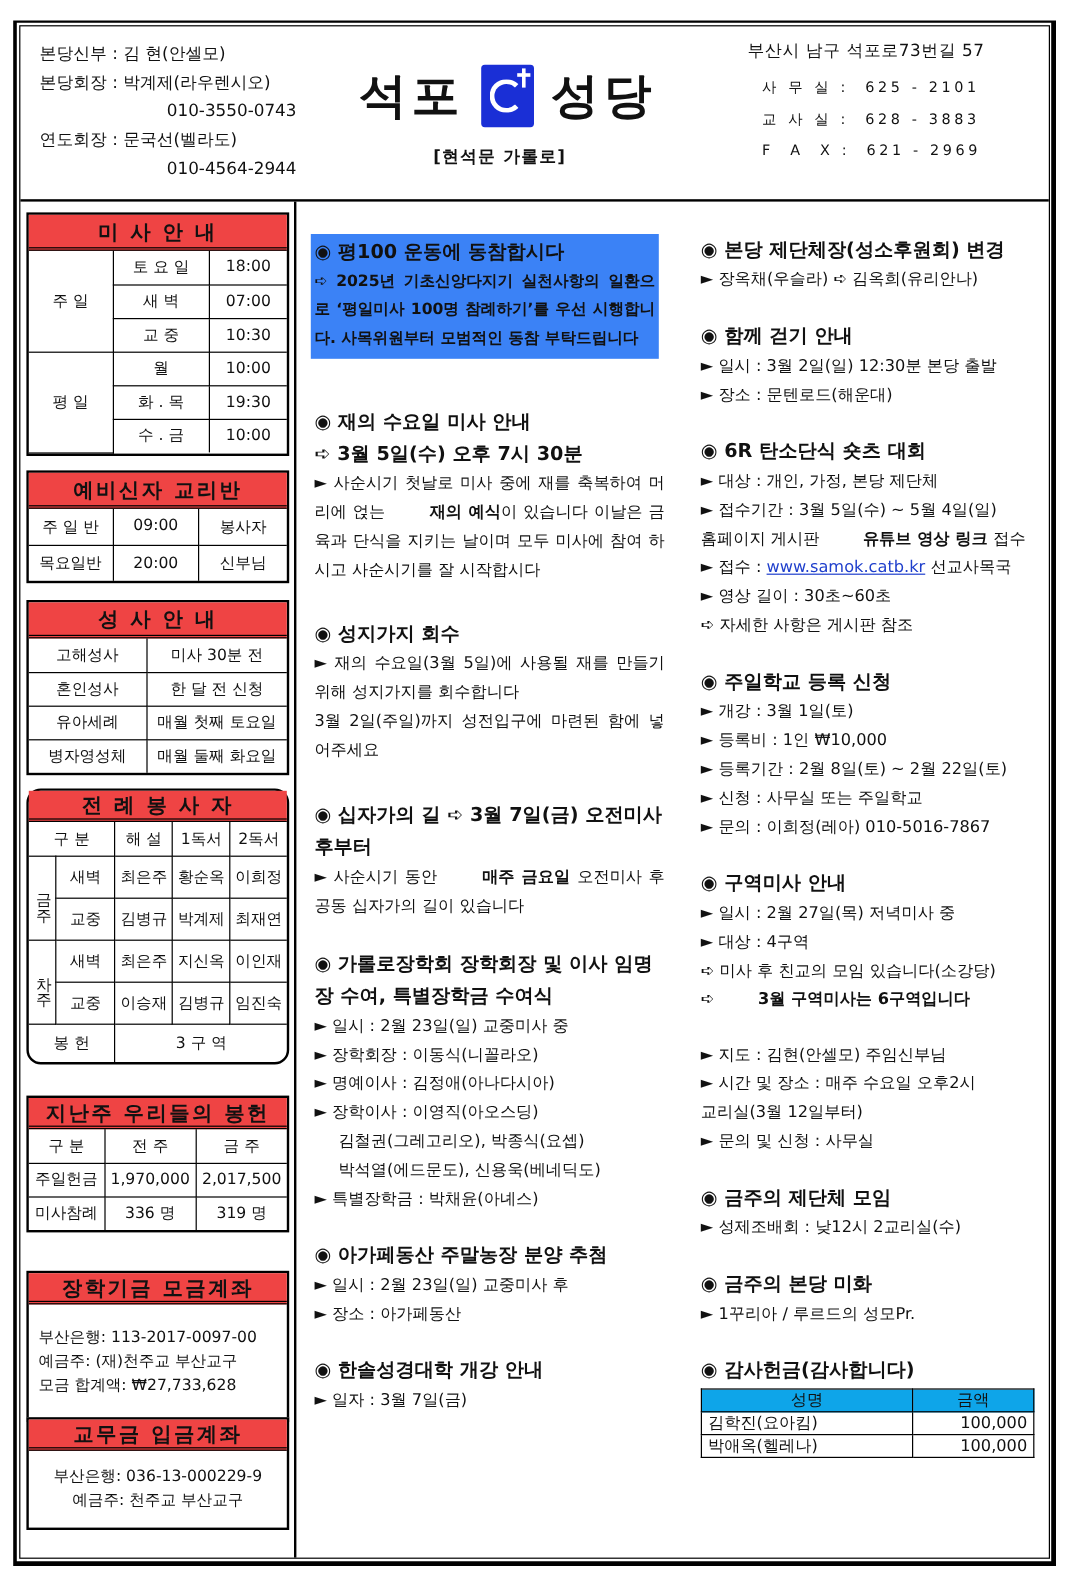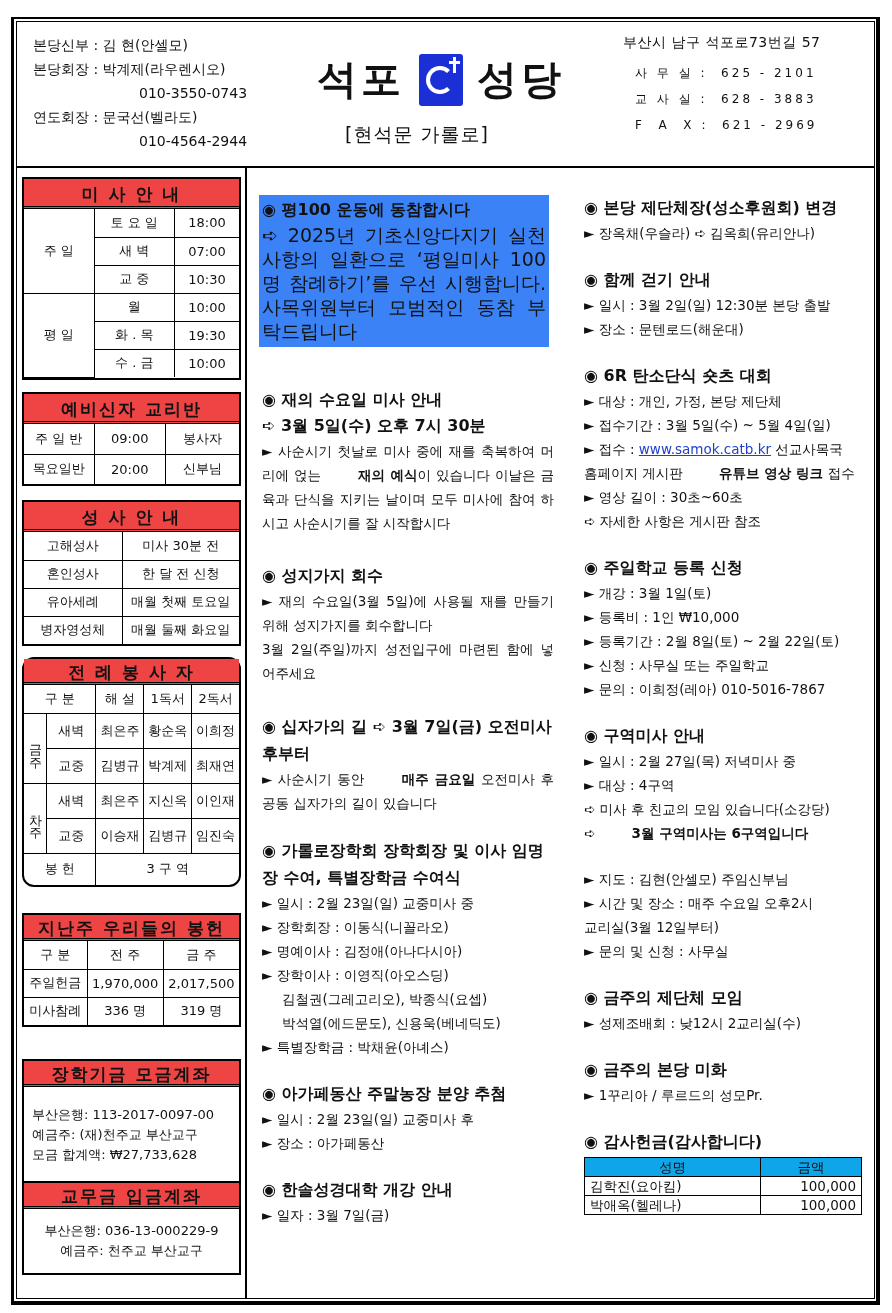--- a/index.html
+++ b/index.html
@@ -14,27 +14,27 @@
   .frame-inner {
     position: absolute; left: 2px; top: 2px; right: 1px; bottom: 2px;
     border: 1px solid #000;
   }
 
   
   .header { position: absolute; left: 0; top: 0; right: 0; height: 146px; border-bottom: 2px solid #000; }
   .hleft { position: absolute; left: 16px; top: 11px; font-size: 14px; line-height: 24px; }
   .hleft .row { white-space: nowrap; }
   .hleft .phone { padding-left: 106px; }
-  .title { position: absolute; left: 300px; top: 30px; display: flex; align-items: center; }
+  .title { position: absolute; left: 282px; top: 30px; display: flex; align-items: center; }
   .title .big { font-size: 40px; font-weight: bold; letter-spacing: 4px; font-family: "DejaVu Sans", sans-serif; }
   .logo { width: 44px; height: 52px; background: #1a2fd6; border-radius: 3px; margin: 0 14px; position: relative; }
   .logo .ring { position: absolute; left: 7px; top: 12px; width: 28px; height: 28px; border-radius: 50%; border: 4px solid #fff; border-right-color: transparent; }
   .logo .cross { position: absolute; right: 7px; top: 3px; width: 3px; height: 16px; background: #fff; }
   .logo .crossh { position: absolute; right: 3px; top: 7px; width: 11px; height: 3px; background: #fff; }
-  .subtitle { position: absolute; left: 328px; top: 100px; font-size: 19px; font-weight: normal; letter-spacing: 1px; }
+  .subtitle { position: absolute; left: 344px; top: 100px; font-size: 14px; font-weight: bold; letter-spacing: 1px; }
   .hright { position: absolute; left: 606px; top: 12px; font-size: 14px; }
   .hright .addr { margin-bottom: 8px; letter-spacing: 0.5px; }
   .hright .tel { font-size: 12px; line-height: 26px; letter-spacing: 3px; padding-left: 12px; white-space: pre; }
 
   
   .lcol { position: absolute; left: 0; top: 146px; width: 230px; bottom: 0; border-right: 2px solid #000; }
   .box { position: absolute; left: 5px; width: 219px; border: 2px solid #000; background: #fff; }
   .box-h { background: #ef4444; text-align: center; font-weight: bold; font-size: 17px; height: 30px; line-height: 30px; border-bottom: 3px double #000; letter-spacing: 2px; }
   table.grid { width: 100%; border-collapse: collapse; font-size: 13px; }
   table.grid td { border: 1px solid #000; text-align: center; height: 28px; padding: 0 2px; }
@@ -254,21 +254,21 @@
       <div class="acct center">
         <div>부산은행: 036-13-000229-9</div>
         <div>예금주: 천주교 부산교구</div>
       </div>
     </div>
   </div>
 
   <div class="mcol">
     <div class="sec hl" style="margin-bottom:40px">
       <div class="sec-h">◉ 평100 운동에 동참합시다</div>
-      <div class="para" style="font-weight:normal;font-size:19px">➪ 2025년 기초신앙다지기 실천사항의 일환으로 ‘평일미사 100명 참례하기’를 우선 시행합니다. 사목위원부터 모범적인 동참 부탁드립니다</div>
+      <div class="para" style="font-weight:bold;font-size:13px">➪ 2025년 기초신앙다지기 실천사항의 일환으로 ‘평일미사 100명 참례하기’를 우선 시행합니다. 사목위원부터 모범적인 동참 부탁드립니다</div>
     </div>
 
     <div class="sec">
       <div class="sec-h">◉ 재의 수요일 미사 안내</div>
       <div class="sec-h">➪ 3월 5일(수) 오후 7시 30분</div>
       <div class="para"><span>► 사순시기 첫날로 미사 중에 재를 축복하여 머리에 얹는 </span><span class="ub">재의 예식</span><span>이 있습니다 이날은 금육과 단식을 지키는 날이며 모두 미사에 참여 하시고 사순시기를 잘 시작합시다</span></div>
     </div>
 
     <div class="sec" style="margin-top:28px">
       <div class="sec-h">◉ 성지가지 회수</div>
@@ -313,22 +313,22 @@
     <div class="sec">
       <div class="sec-h">◉ 함께 걷기 안내</div>
       <div class="item">► 일시 : 3월 2일(일) 12:30분 본당 출발</div>
       <div class="item">► 장소 : 문텐로드(해운대)</div>
     </div>
 
     <div class="sec">
       <div class="sec-h">◉ 6R 탄소단식 숏츠 대회</div>
       <div class="item">► 대상 : 개인, 가정, 본당 제단체</div>
       <div class="item">► 접수기간 : 3월 5일(수) ~ 5월 4일(일)</div>
+      <div class="item"><span>홈페이지 게시판 </span><span class="ub">유튜브 영상 링크 </span><span>접수</span></div>
       <div class="item"><span>► 접수 : </span><a class="link">www.samok.catb.kr</a><span> 선교사목국</span></div>
-      <div class="item"><span>홈페이지 게시판 </span><span class="ub">유튜브 영상 링크 </span><span>접수</span></div>
       <div class="item">► 영상 길이 : 30초~60초</div>
       <div class="item">➪ 자세한 사항은 게시판 참조</div>
     </div>
 
     <div class="sec">
       <div class="sec-h">◉ 주일학교 등록 신청</div>
       <div class="item">► 개강 : 3월 1일(토)</div>
       <div class="item">► 등록비 : 1인 ₩10,000</div>
       <div class="item">► 등록기간 : 2월 8일(토) ~ 2월 22일(토)</div>
       <div class="item">► 신청 : 사무실 또는 주일학교</div>

